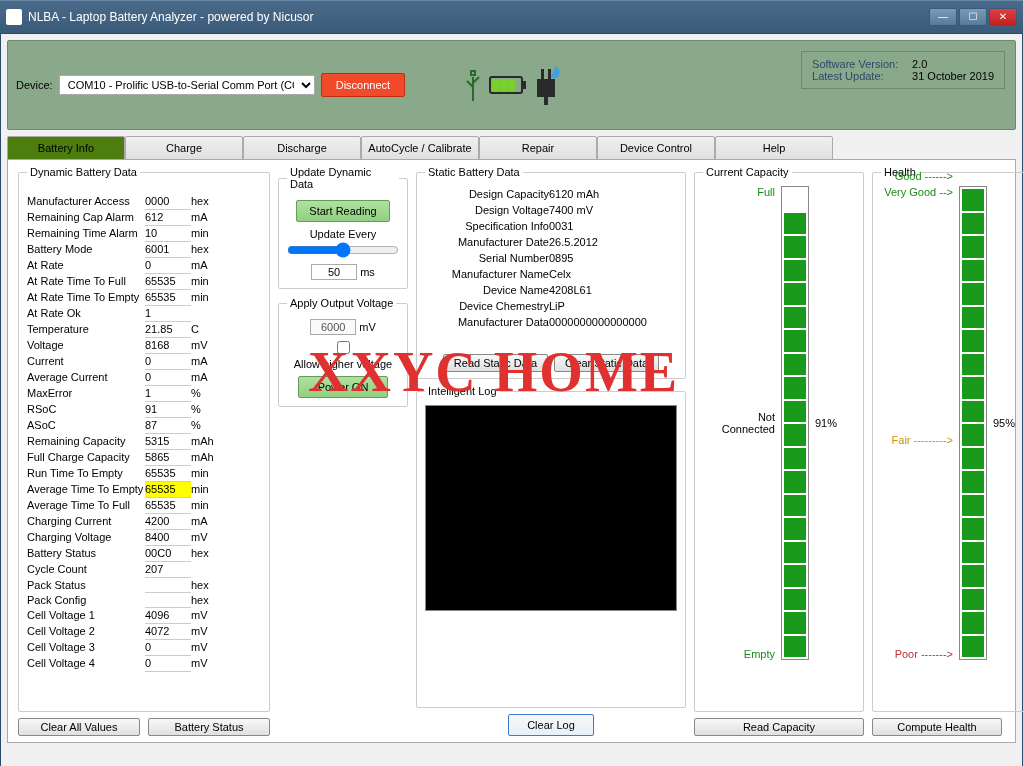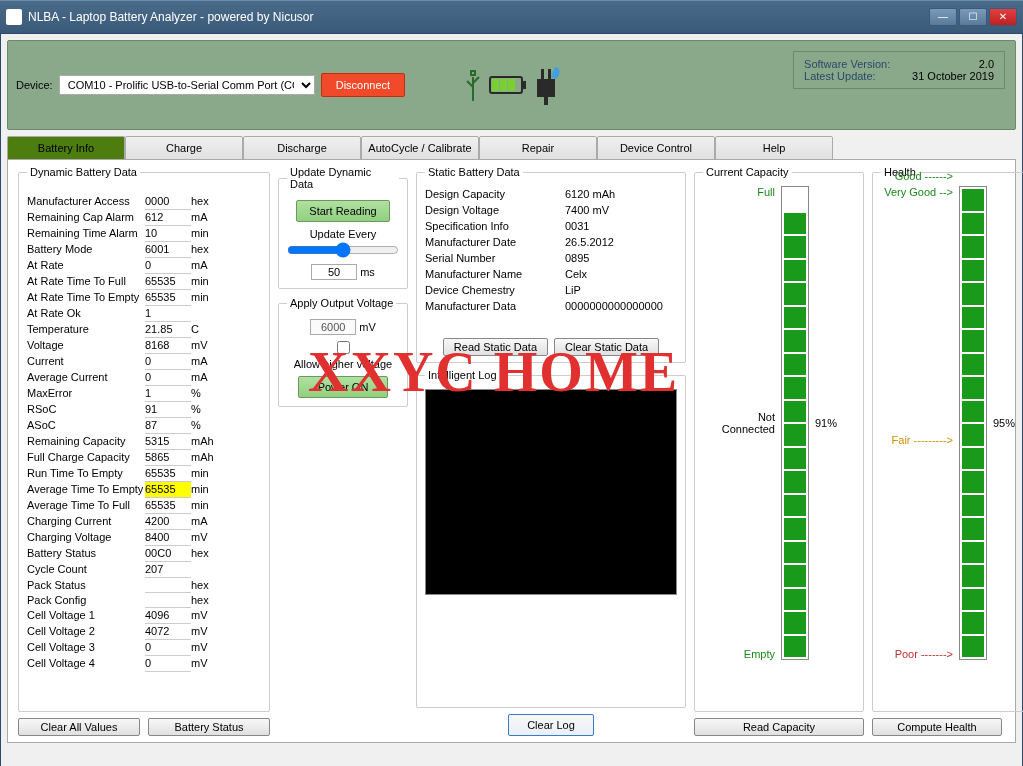--- a/index.html
+++ b/index.html
@@ -12,41 +12,41 @@
 .winbtn.close { background: linear-gradient(#e04040, #c02020); }
 .client { background: #f0f0f0; height: 738px; border: 1px solid #2a4a6a; padding: 6px; }
 .header { background: #8aa88a; border: 1px solid #6a8a6a; padding: 8px; display: flex; align-items: center; gap: 6px; border-radius: 2px; margin-bottom: 6px; position: relative; height: 90px; }
 .header label { font-size: 11px; }
 select { padding: 2px 4px; border: 1px solid #aaa; background: white; font-size: 11px; width: 256px; }
 .btn { padding: 2px 10px; border: 1px solid #888; background: linear-gradient(#f8f8f8,#e0e0e0); cursor: pointer; font-size: 11px; border-radius: 2px; }
 .btn.red { background: #f04a2a; color: white; border-color: #c03010; padding: 5px 14px; }
 .btn.green { background: linear-gradient(#b0e0a0,#90d080); border-color: #6a9a5a; padding: 4px 12px; }
 .btn.blue { border: 1px solid #3a7aca; background: linear-gradient(#f8f8f8,#e8f0f8); padding: 4px 18px; }
 .versionbox { position: absolute; right: 10px; top: 10px; border: 1px solid #6a8a6a; padding: 6px 10px; font-size: 11px; }
-.versionbox .row { display: flex; gap: 10px; justify-content: space-between; }
+.versionbox .row { display: flex; gap: 2px; }
 .versionbox .row span:first-child { width: 98px; color: #2a4a6a; }
 .headerart { position: absolute; left: 50%; transform: translateX(-50%); display: flex; align-items: center; gap: 4px; }
 .tabs { display: flex; }
 .tab { padding: 5px 0; border: 1px solid #aaa; background: linear-gradient(#f0f0f0,#e0e0e0); font-size: 11px; text-align: center; width: 118px; margin-bottom: -1px; cursor: pointer; border-top-left-radius: 2px; border-top-right-radius: 2px; }
 .tab.active { background: #4d7c0f; border-bottom: 1px solid white; }
 .tabcontent { background: white; border: 1px solid #aaa; height: 584px; padding: 6px 10px; display: flex; gap: 8px; position: relative; }
 fieldset { border: 1px solid #ccc; padding: 8px 8px 6px; position: relative; border-radius: 2px; }
 legend { font-size: 11px; padding: 0 3px; }
 .col1 { width: 252px; display: flex; flex-direction: column; gap: 6px; }
 .col2 { width: 130px; display: flex; flex-direction: column; gap: 8px; }
 .col3 { width: 270px; display: flex; flex-direction: column; gap: 6px; }
 .col4 { width: 170px; display: flex; flex-direction: column; gap: 6px; }
 .col5 { width: 130px; display: flex; flex-direction: column; gap: 6px; }
 .datarow { display: flex; font-size: 11px; line-height: 15px; }
 .datarow .lbl { width: 118px; }
 .datarow .val { width: 46px; border-bottom: 1px solid #ccc; }
 .datarow .unit { width: 26px; }
 .datarow.hl .val { background: yellow; }
 .staticrow { display: flex; font-size: 11px; line-height: 16px; }
-.staticrow .lbl { width: 140px; }
+.staticrow .lbl { width: 124px; text-align: right; }
 .staticrow .val { flex: 1; }
 .txtinput { width: 46px; border: 1px solid #aaa; text-align: center; padding: 1px; }
 .slider { width: 100%; }
 .chk { font-size: 11px; display: flex; align-items: center; gap: 4px; flex-direction: column; }
 .log { background: black; height: 206px; border: 1px solid #888; }
 .barcontainer { display: flex; height: 474px; align-items: stretch; }
 .barlabels { display: flex; flex-direction: column; justify-content: space-between; font-size: 11px; width: 78px; text-align: right; padding-right: 6px; }
 .barlabels.health { color: #1a8a1a; }
 .barlabels.health .fair { color: #d09000; }
 .barlabels.health .poor { color: #c03030; }
@@ -328,20 +328,24 @@
             </div>
             <div class="staticrow">
               <span class="lbl">Serial Number</span>
               <span class="val">0895</span>
             </div>
             <div class="staticrow">
               <span class="lbl">Manufacturer Name</span>
               <span class="val">Celx</span>
             </div>
             <div class="staticrow">
+              <span class="lbl">Device Name</span>
+              <span class="val">4208L61</span>
+            </div>
+            <div class="staticrow">
               <span class="lbl">Device Chemestry</span>
               <span class="val">LiP</span>
             </div>
             <div class="staticrow">
               <span class="lbl">Manufacturer Data</span>
               <span class="val">0000000000000000</span>
             </div>
           </div>
         <div style="display:flex;gap:6px;margin-top:24px;justify-content:center">
           <button class="btn">Read Static Data</button>

